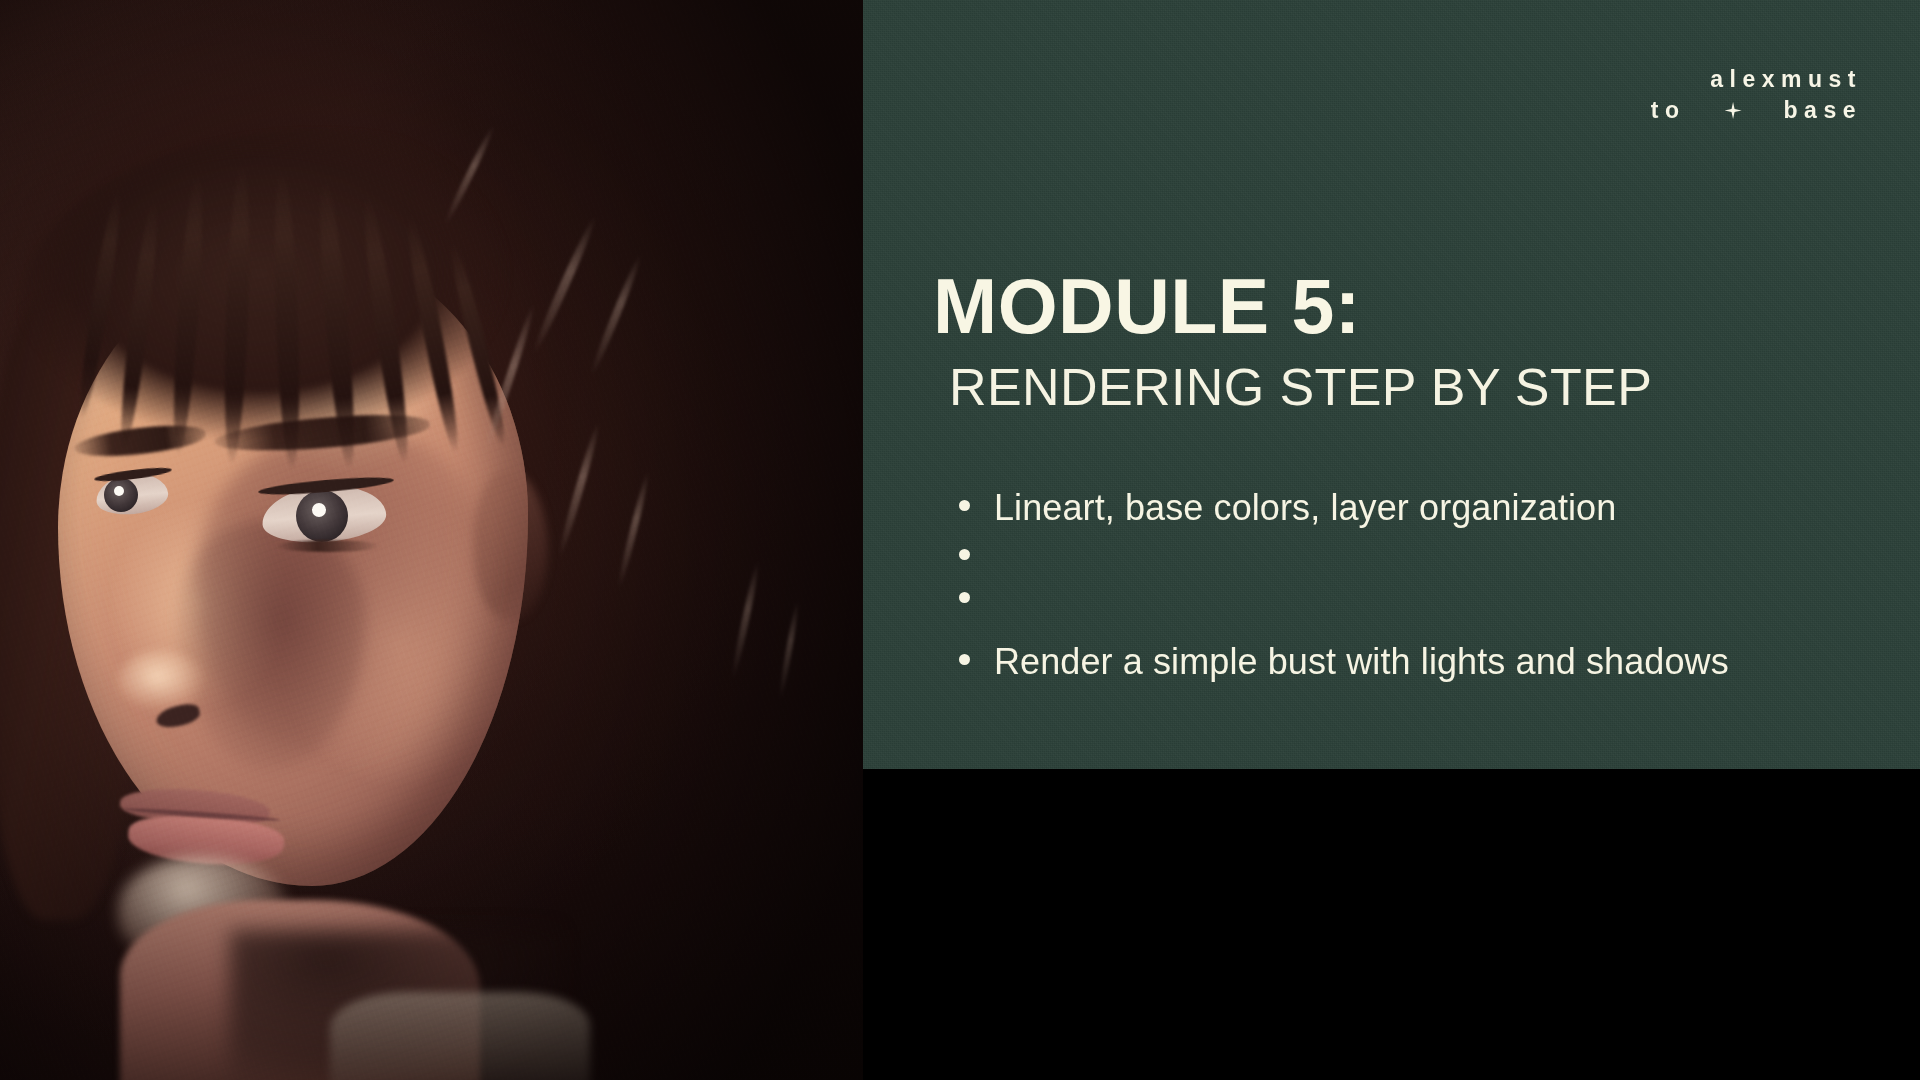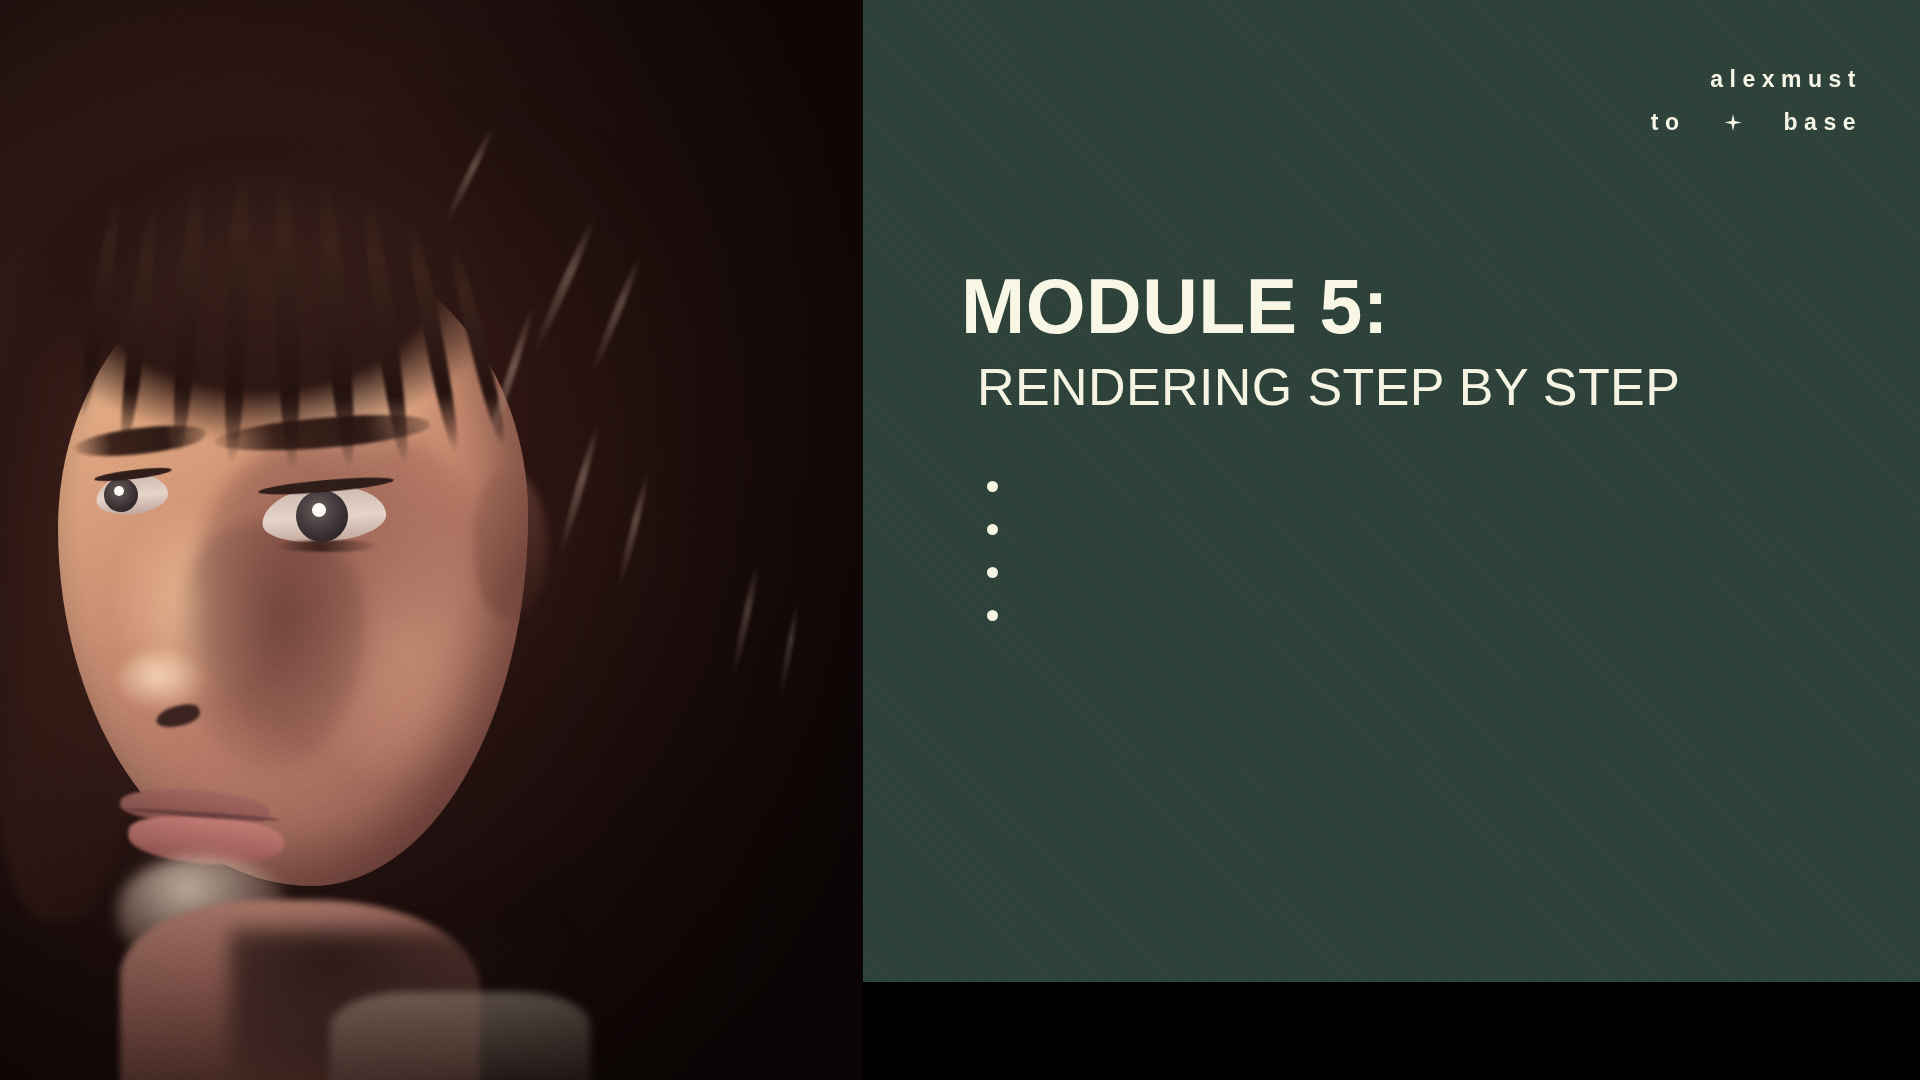--- a/index.html
+++ b/index.html
@@ -261,24 +261,23 @@
   }
   .art-vignette {
     position: absolute; inset: 0;
     background: radial-gradient(ellipse 70% 72% at 36% 48%, rgba(0,0,0,0) 38%, rgba(0,0,0,0.30) 72%, rgba(0,0,0,0.62) 100%);
   }
 
   
   #content-panel {
     position: relative;
     flex: 1 1 auto;
-    height: 982px;
+    height: 769px;
     background-color: #2b4038;
     overflow: hidden;
-    padding-left: 28px;
   }
   .panel-grain {
     position: absolute; inset: 0;
     opacity: 0.55;
     background-image:
       repeating-linear-gradient(0deg, rgba(255,255,255,0.030) 0px, rgba(255,255,255,0.030) 1px, rgba(0,0,0,0.035) 1px, rgba(0,0,0,0.035) 2px),
       repeating-linear-gradient(90deg, rgba(255,255,255,0.026) 0px, rgba(255,255,255,0.026) 1px, rgba(0,0,0,0.030) 1px, rgba(0,0,0,0.030) 2px),
       repeating-linear-gradient(45deg, rgba(255,255,255,0.018) 0px, rgba(255,255,255,0.018) 1px, rgba(0,0,0,0) 1px, rgba(0,0,0,0) 3px);
     pointer-events: none;
   }
@@ -294,21 +293,21 @@
     line-height: 1.0;
   }
   .brand-line {
     font-size: 23px;
     font-weight: 700;
     letter-spacing: 6.5px;
     white-space: nowrap;
     display: block;
   }
   .brand-line-2 {
-    margin-top: 20px;
+    margin-top: 8px;
     display: flex;
     justify-content: flex-end;
     align-items: center;
     letter-spacing: 6.5px;
     gap: 40px;
   }
   .brand-star {
     display: inline-block;
     width: 17px;
     height: 17px;
@@ -457,28 +456,30 @@
       </div>
 
       <div id="heading-block">
         <h1 id="module-title">MODULE 5:</h1>
         <h2 id="module-subtitle">RENDERING STEP BY STEP</h2>
       </div>
 
       <ul id="bullet-list">
         <li>
           <span class="bullet-dot"></span>
+          <span>Lineart, base colors, layer organization</span>
         </li>
         <li>
           <span class="bullet-dot"></span>
         </li>
         <li>
           <span class="bullet-dot"></span>
         </li>
         <li>
           <span class="bullet-dot"></span>
+          <span>Render a simple bust with lights and shadows</span>
         </li>
       </ul>
 
     </div>
   </div>
 
 </div>
 
 </body></html>

